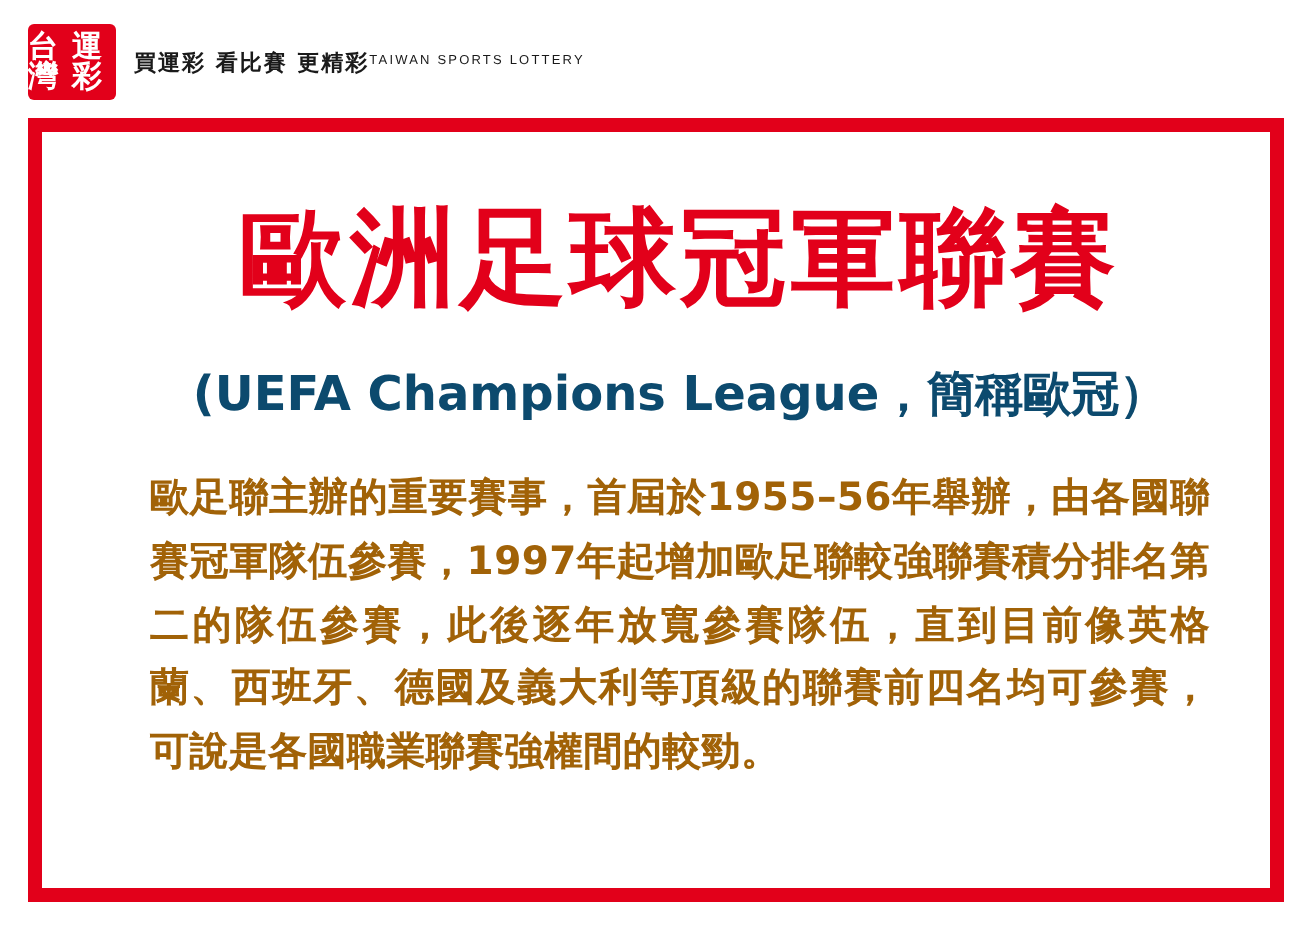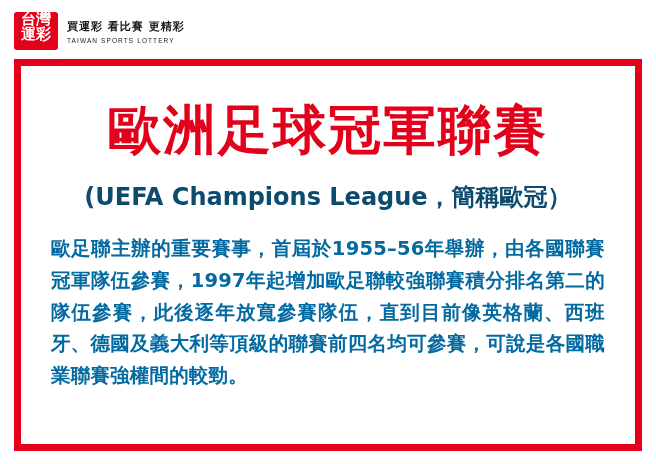--- a/index.html
+++ b/index.html
@@ -29,36 +29,36 @@
     display: flex;
     align-items: center;
     height: 42px;
   }
   .logo-badge {
     width: 44px;
     height: 38px;
     background: #e2001a;
     border-radius: 3px;
     display: flex;
-    flex-direction: column;
+    flex-direction: row;
     align-items: center;
     justify-content: flex-start;
     line-height: 1.0;
   }
   .logo-badge span {
     color: #ffffff;
     font-size: 15px;
     font-weight: bold;
     letter-spacing: 0px;
     font-family: "DejaVu Sans", sans-serif;
   }
   .logo-text {
     margin-left: 9px;
     display: flex;
-    flex-direction: column;
+    flex-direction: row;
     justify-content: center;
   }
   .logo-text-cn {
     color: #1a1a1a;
     font-size: 11px;
     font-weight: bold;
     letter-spacing: 1px;
     font-family: "DejaVu Sans", sans-serif;
     white-space: nowrap;
   }
@@ -80,20 +80,21 @@
     height: 392px;
     border: 7px solid #e2001a;
     box-sizing: border-box;
     background: #ffffff;
   }
   .card-inner {
     position: absolute;
     inset: 0;
     padding: 28px 30px 20px 30px;
     box-sizing: border-box;
+    margin-left: 24px;
   }
 
   .title {
     color: #e2001a;
     font-size: 53px;
     font-weight: bold;
     letter-spacing: 2px;
     text-align: center;
     font-family: "DejaVu Sans", sans-serif;
     line-height: 1.12;
@@ -105,21 +106,21 @@
     color: #0c4a6e;
     font-size: 24px;
     font-weight: bold;
     text-align: center;
     font-family: "DejaVu Sans", sans-serif;
     margin-top: 22px;
     white-space: nowrap;
   }
 
   .body-text {
-    color: #0369a1;
+    color: #a16207;
     font-size: 19.5px;
     font-weight: bold;
     font-family: "DejaVu Sans", sans-serif;
     line-height: 1.62;
     margin-top: 20px;
     text-align: justify;
     text-justify: inter-character;
     letter-spacing: 0.2px;
   }
 </style>

